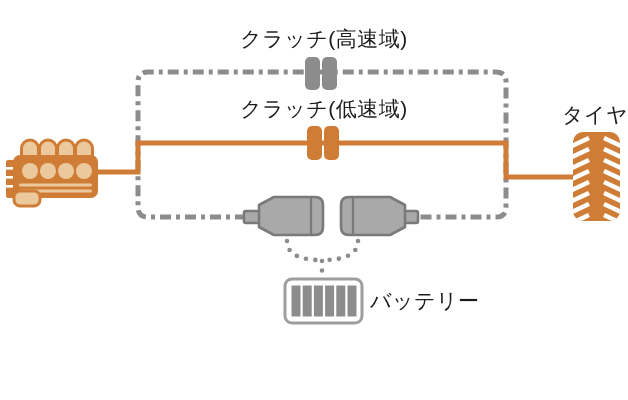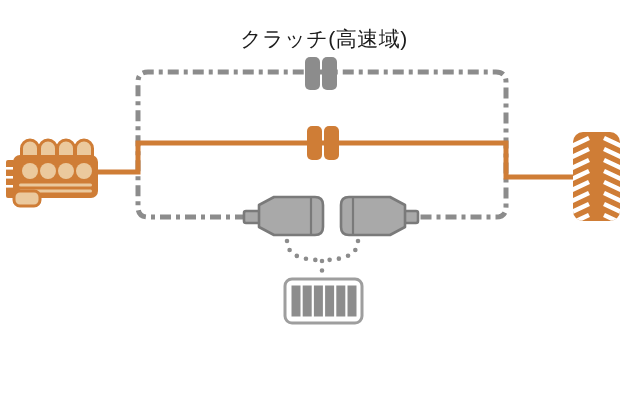--- a/index.html
+++ b/index.html
@@ -102,13 +102,16 @@
     </g>
 
     <g clip-path="url(#tireClip)">
       <rect class="tire-fill" x="573" y="132" width="47" height="89"></rect>
       <path class="tire-tread" d="M570 147 L589 138 M570 158 L589 149 M570 169 L589 160 M570 180 L589 171 M570 191 L589 182 M570 202 L589 193 M570 213 L589 204 M570 224 L589 215"></path>
       <path class="tire-tread" d="M604 138 L623 147 M604 149 L623 158 M604 160 L623 169 M604 171 L623 180 M604 182 L623 191 M604 193 L623 202 M604 204 L623 213 M604 215 L623 224"></path>
     </g>
   </svg>
 
   <div class="lbl center" style="left:324px;top:27px">クラッチ(高速域)</div>
+  <div class="lbl center" style="left:324px;top:97px">クラッチ(低速域)</div>
+  <div class="lbl center" style="left:595px;top:103px">タイヤ</div>
+  <div class="lbl" style="left:370px;top:289px">バッテリー</div>
 </div>
 
 </body></html>

